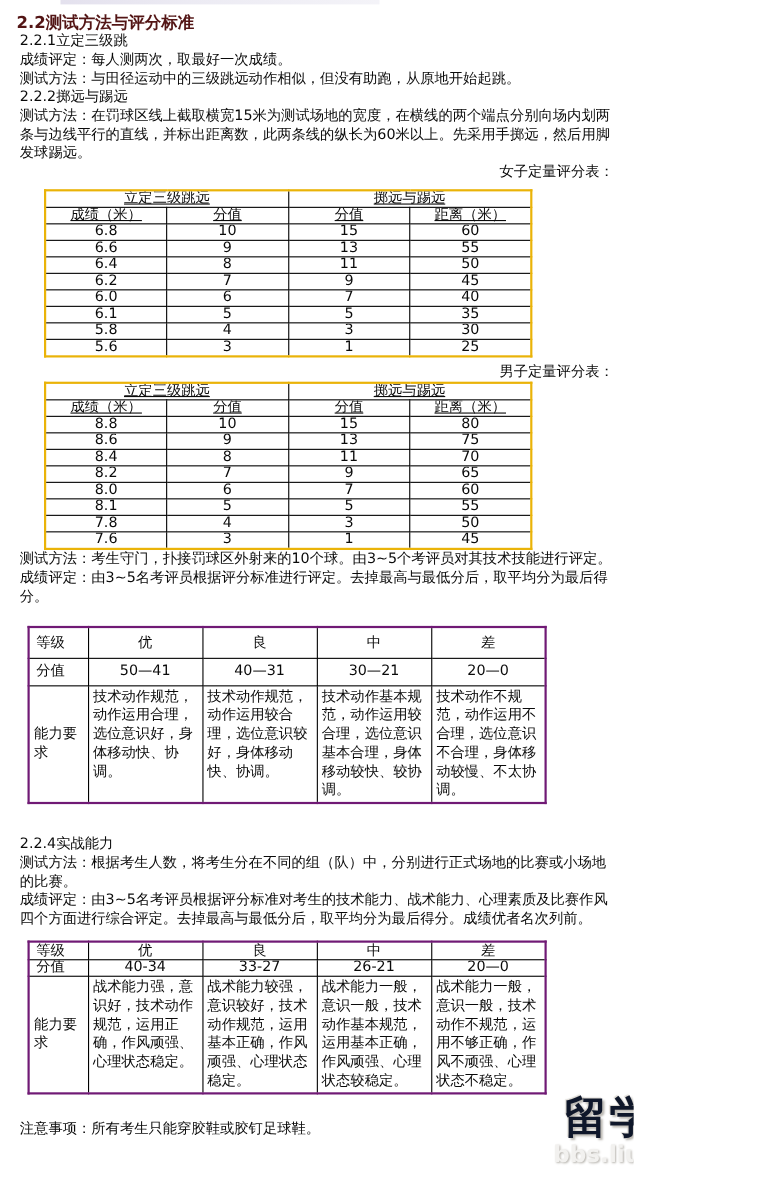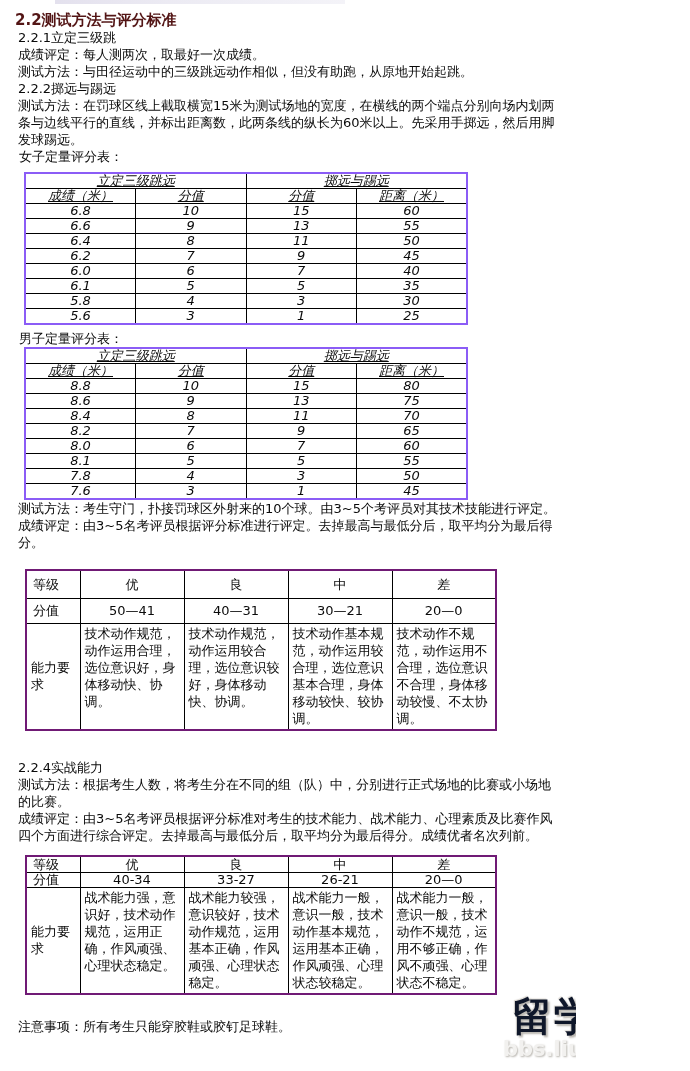--- a/index.html
+++ b/index.html
@@ -30,31 +30,30 @@
   .line {
     padding: 0 18px;
     font-size: 13px;
     line-height: 17px;
   }
   .gap14 { margin-top: 14px; }
   .gap22 { margin-top: 5px; }
   .gap21 { margin-top: 21px; }
   .gap28 { margin-top: 28px; }
   .gap23 { margin-top: 23px; }
-  .tbl-label { padding-left: 19px; }
+  .tbl-label { padding-left: 19px; text-align: right; }
 
   table { border-collapse: collapse; table-layout: fixed; }
   td { border: 1px solid #000; font-size: 13px; overflow: hidden; }
 
   .score-table {
     width: 444px;
-    margin-left: 24px;
+    margin-left: 40px;
     margin-top: 7px;
-    border: 2px solid #8b5cf6;
-    font-style: italic;
+    border: 2px solid #eab308;
   }
   .score-table td {
     text-align: center;
     height: 15px;
     line-height: 14px;
     padding: 0;
   }
   .score-table .hdr { text-decoration: underline; }
 
   .ability-table {

